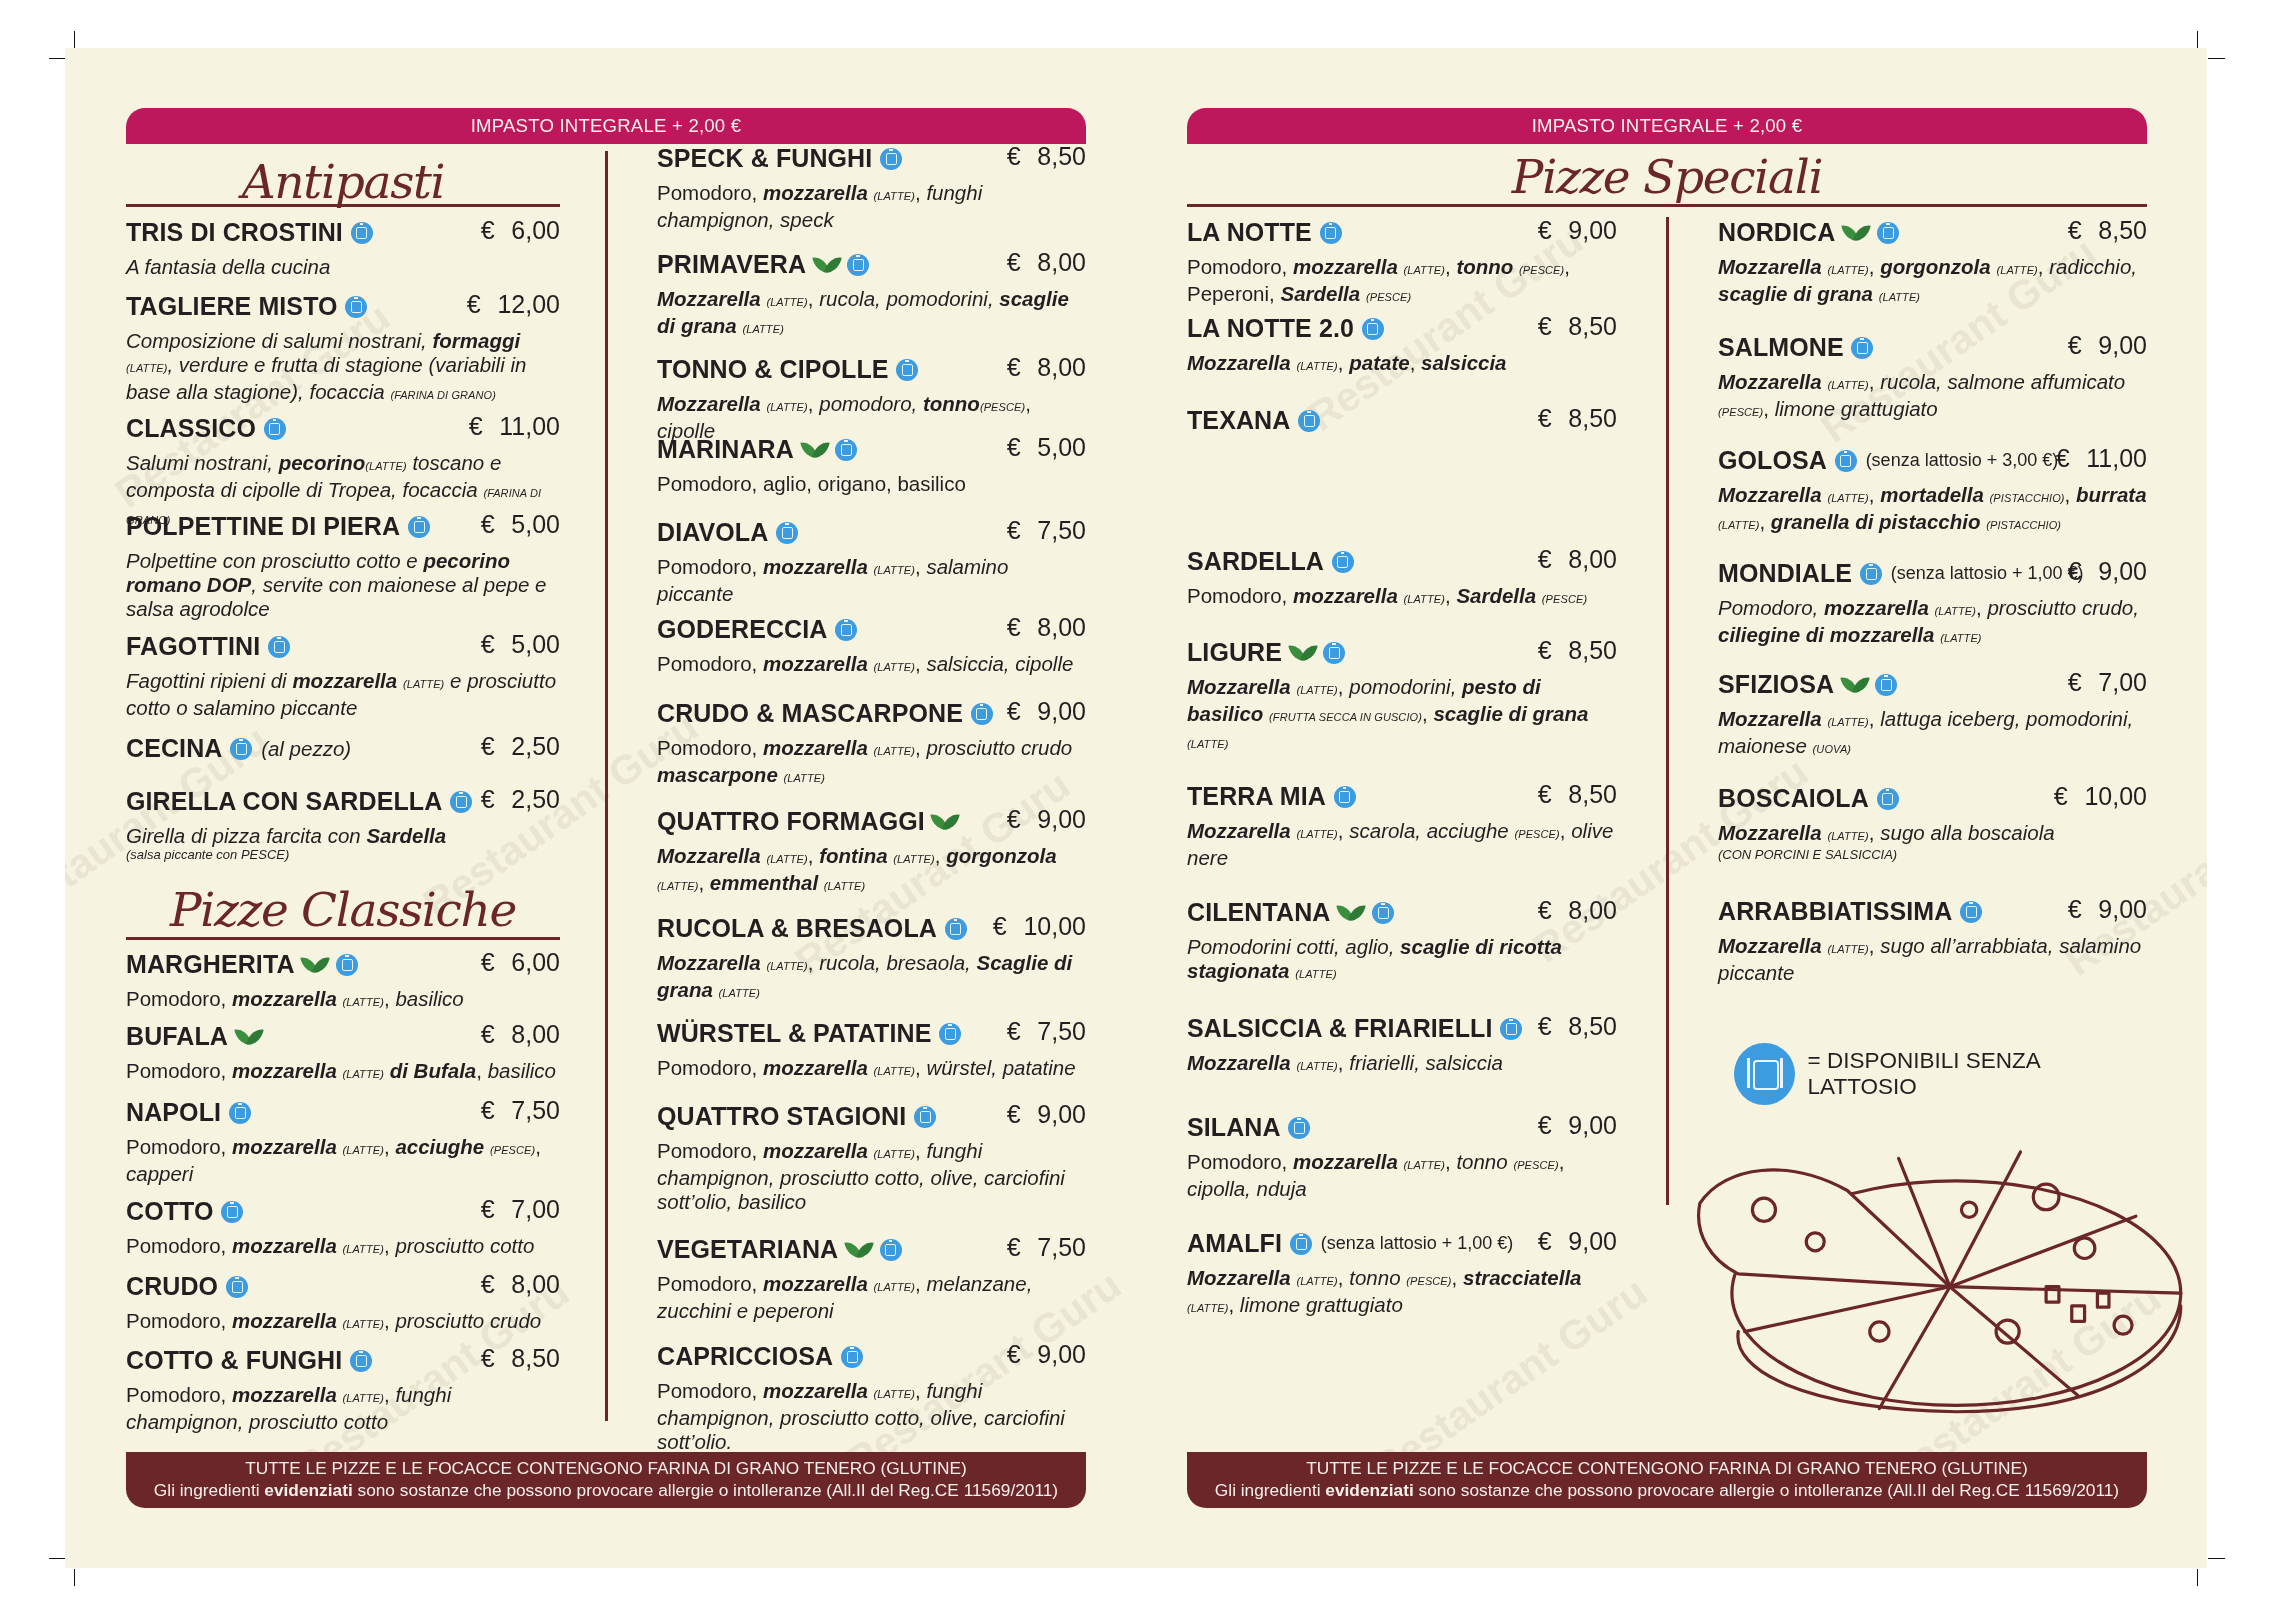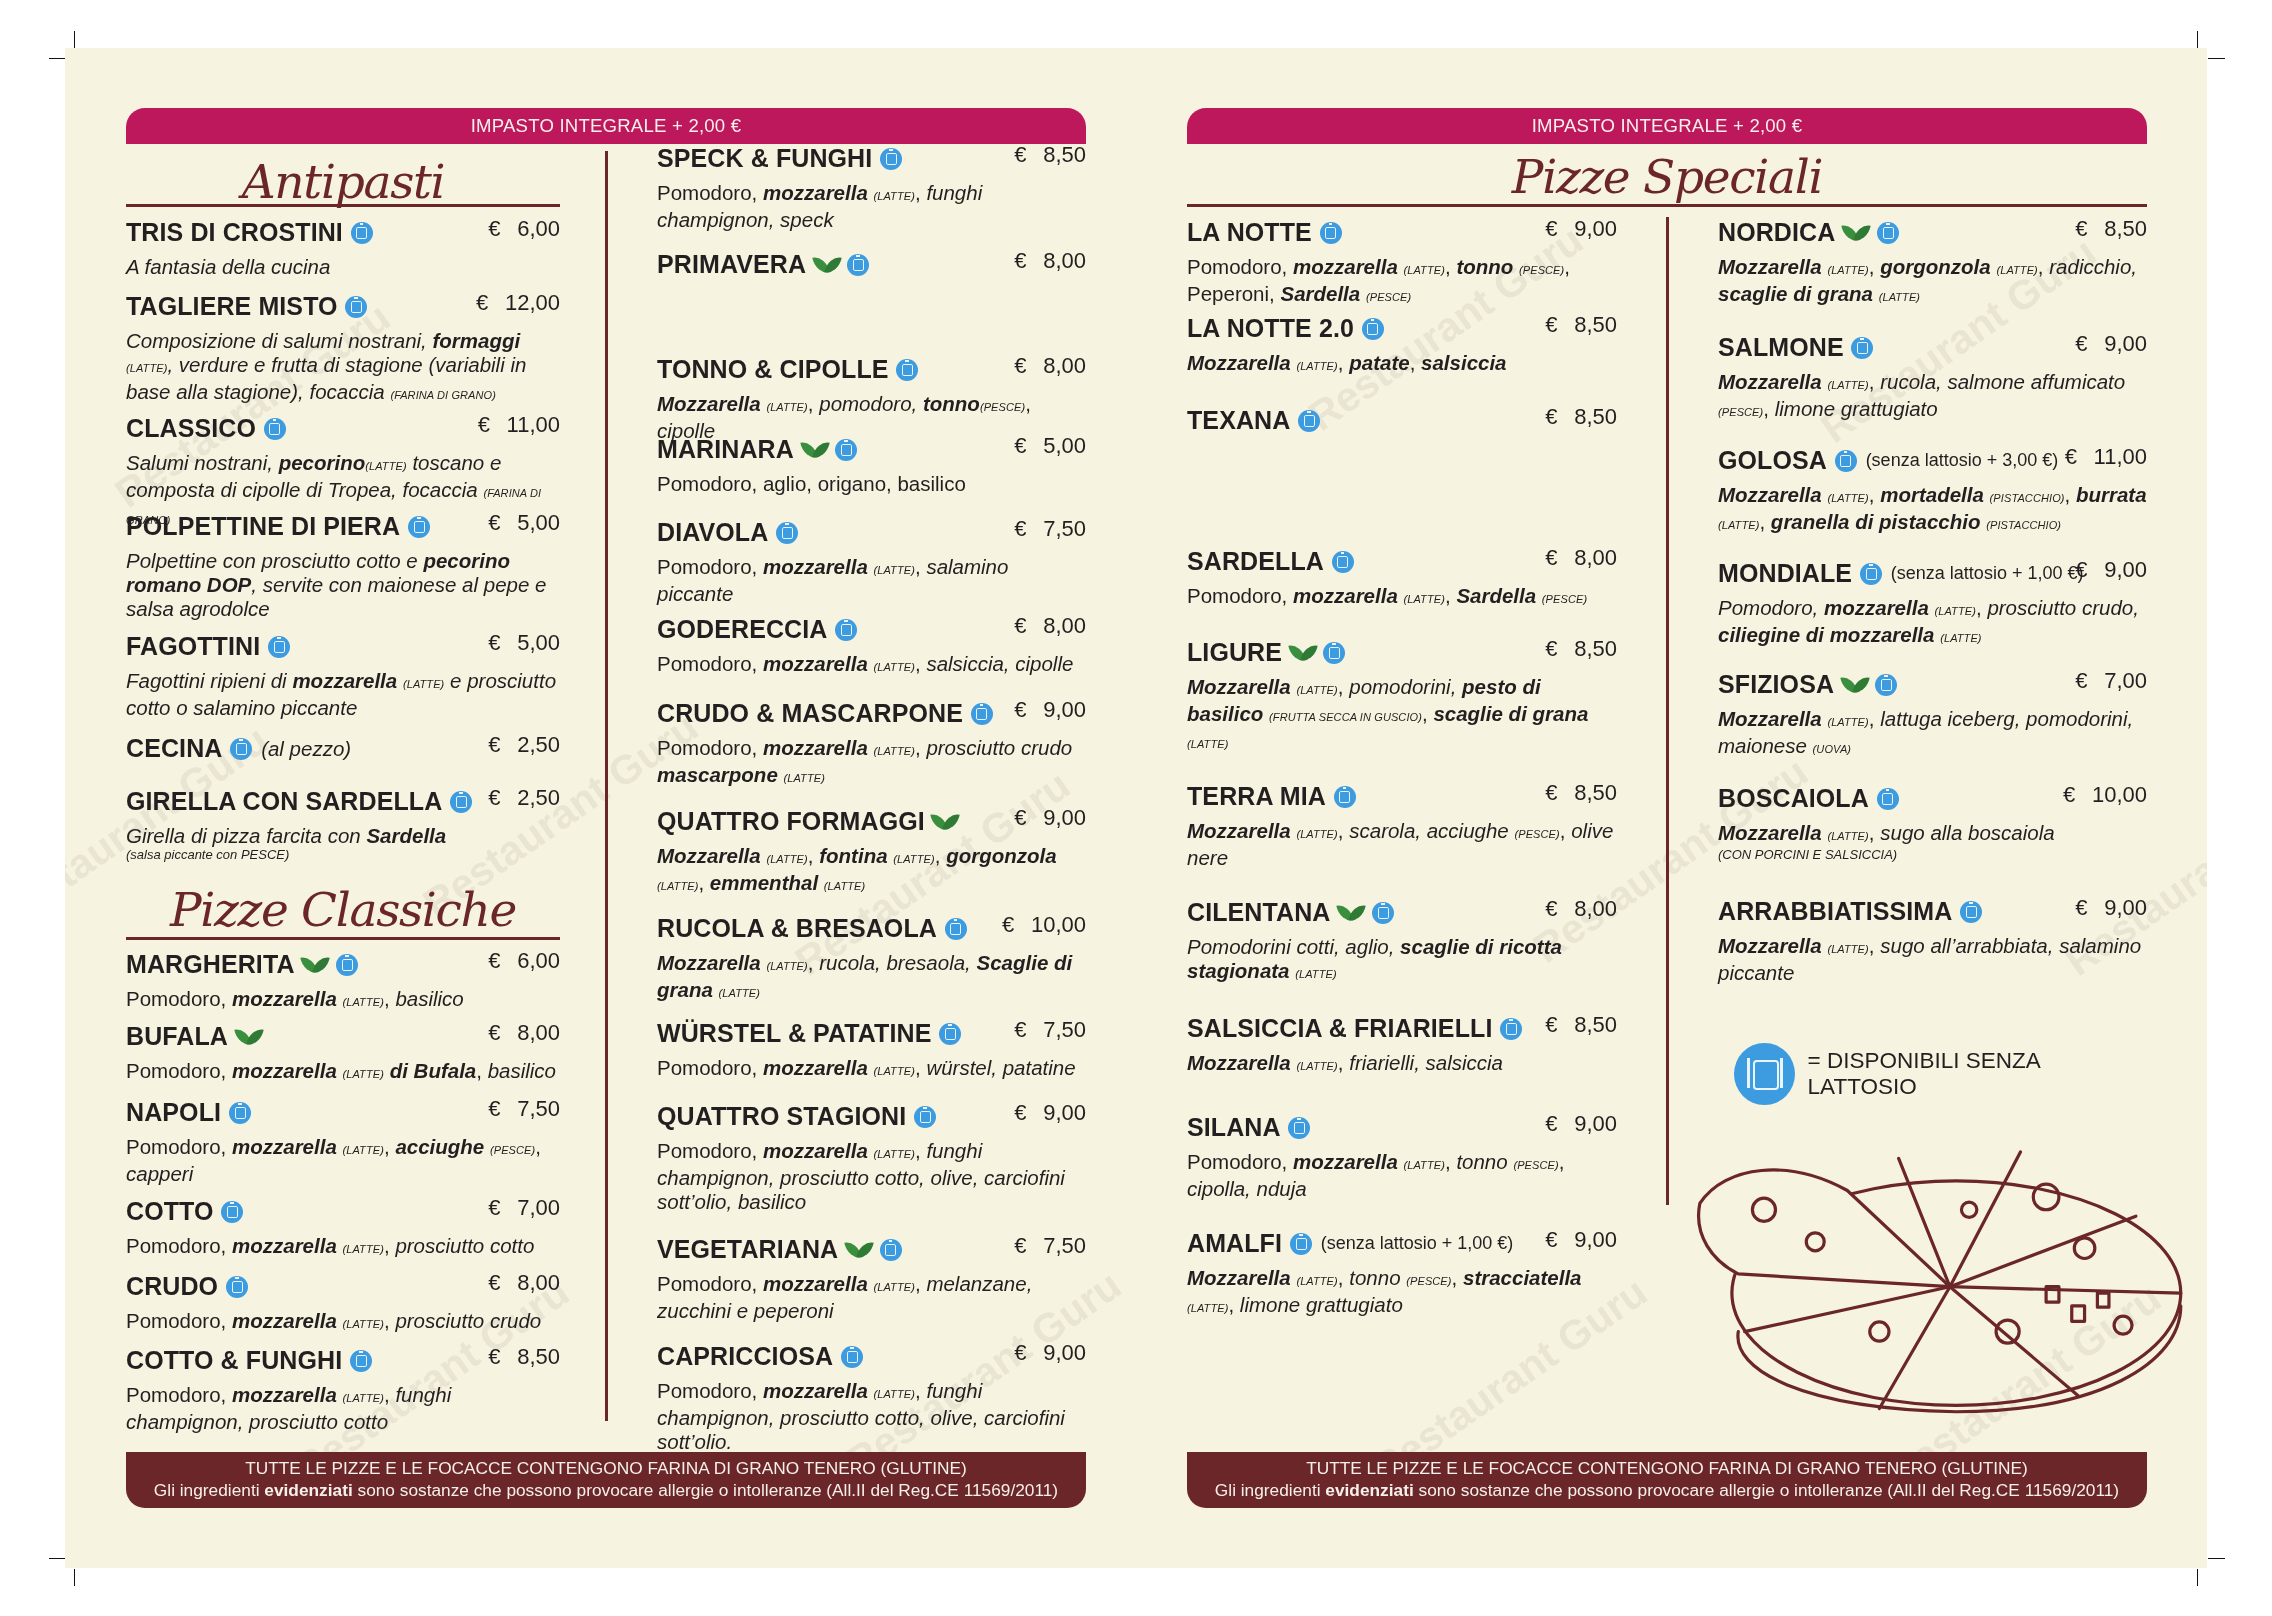--- a/index.html
+++ b/index.html
@@ -25,21 +25,21 @@
 
   .section-title { position: absolute; font-family: "DejaVu Serif", serif; font-style: italic; color: #6a2628; font-size: 47px; text-align: center; letter-spacing: -1.3px; }
   .rule { position: absolute; height: 2.6px; background: #6a2628; }
   .vdivider { position: absolute; width: 2.6px; background: #6a2628; }
 
   .item { position: absolute; }
   .item-head { display: flex; align-items: center; height: 33px; position: relative; }
   .item-name { font-weight: bold; font-size: 25px; letter-spacing: 0.1px; white-space: nowrap; color: #231f20; }
   .item-note { font-size: 18px; margin-left: 9px; white-space: nowrap; }
   .item-note.it { font-style: italic; font-size: 20.5px; }
-  .price { position: absolute; right: 0; top: 0; font-size: 22px; white-space: nowrap; color: #231f20; }
+  .price { position: absolute; right: 0; top: 0; font-size: 25px; white-space: nowrap; color: #231f20; }
   .price .eur { margin-right: 16.7px; }
   .desc { font-size: 20.5px; line-height: 24px; color: #231f20; margin-top: 6px; }
   .desc b { font-weight: bold; font-style: italic; }
   .desc i { font-style: italic; }
   .desc small { font-size: 11px; font-style: italic; letter-spacing: 0.1px; }
   .desc .sub { font-size: 13px; font-style: italic; display: block; line-height: 14px; }
 
   .badge-lf { display: inline-block; width: 22px; height: 22px; border-radius: 50%; background: #3d9be0; margin-left: 7.7px; position: relative; flex: 0 0 auto; }
   .badge-lf::before { content: ""; position: absolute; left: 5.8px; top: 5.1px; width: 9px; height: 10.3px; border: 1.3px solid #e9f4fd; border-radius: 1.9px; }
   .badge-lf::after { content: ""; position: absolute; left: 9px; top: 1.9px; width: 3.8px; height: 1.9px; background: #e9f4fd; }
@@ -221,20 +221,21 @@
         <div class="item" style="left: 531px; top: 200px; width: 429px;">
           <div class="item-head">
             <span class="item-name">PRIMAVERA</span>
             <span class="leaf">
               <span class="l"></span>
               <span class="r"></span>
             </span>
             <span class="badge-lf"></span>
             <span class="price"><span class="eur">€</span><span>8,00</span></span>
           </div>
+          <div class="desc"><b>Mozzarella</b> <small>(LATTE)</small>, <i>rucola, pomodorini,</i> <b>scaglie di grana</b> <small>(LATTE)</small></div>
         </div>
         <div class="item" style="left: 531px; top: 305px; width: 429px;">
           <div class="item-head">
             <span class="item-name">TONNO &amp; CIPOLLE</span>
             <span class="badge-lf"></span>
             <span class="price"><span class="eur">€</span><span>8,00</span></span>
           </div>
           <div class="desc"><b>Mozzarella</b> <small>(LATTE)</small>, <i>pomodoro,</i> <b>tonno</b><small>(PESCE)</small>, <i>cipolle</i></div>
         </div>
         <div class="item" style="left: 531px; top: 385px; width: 429px;">

